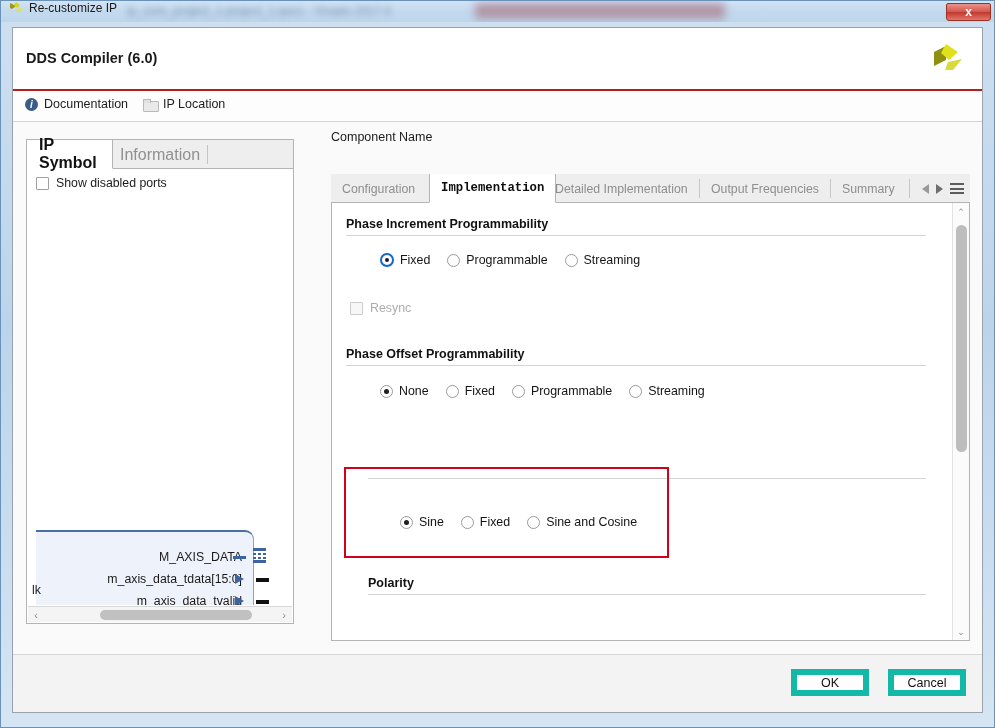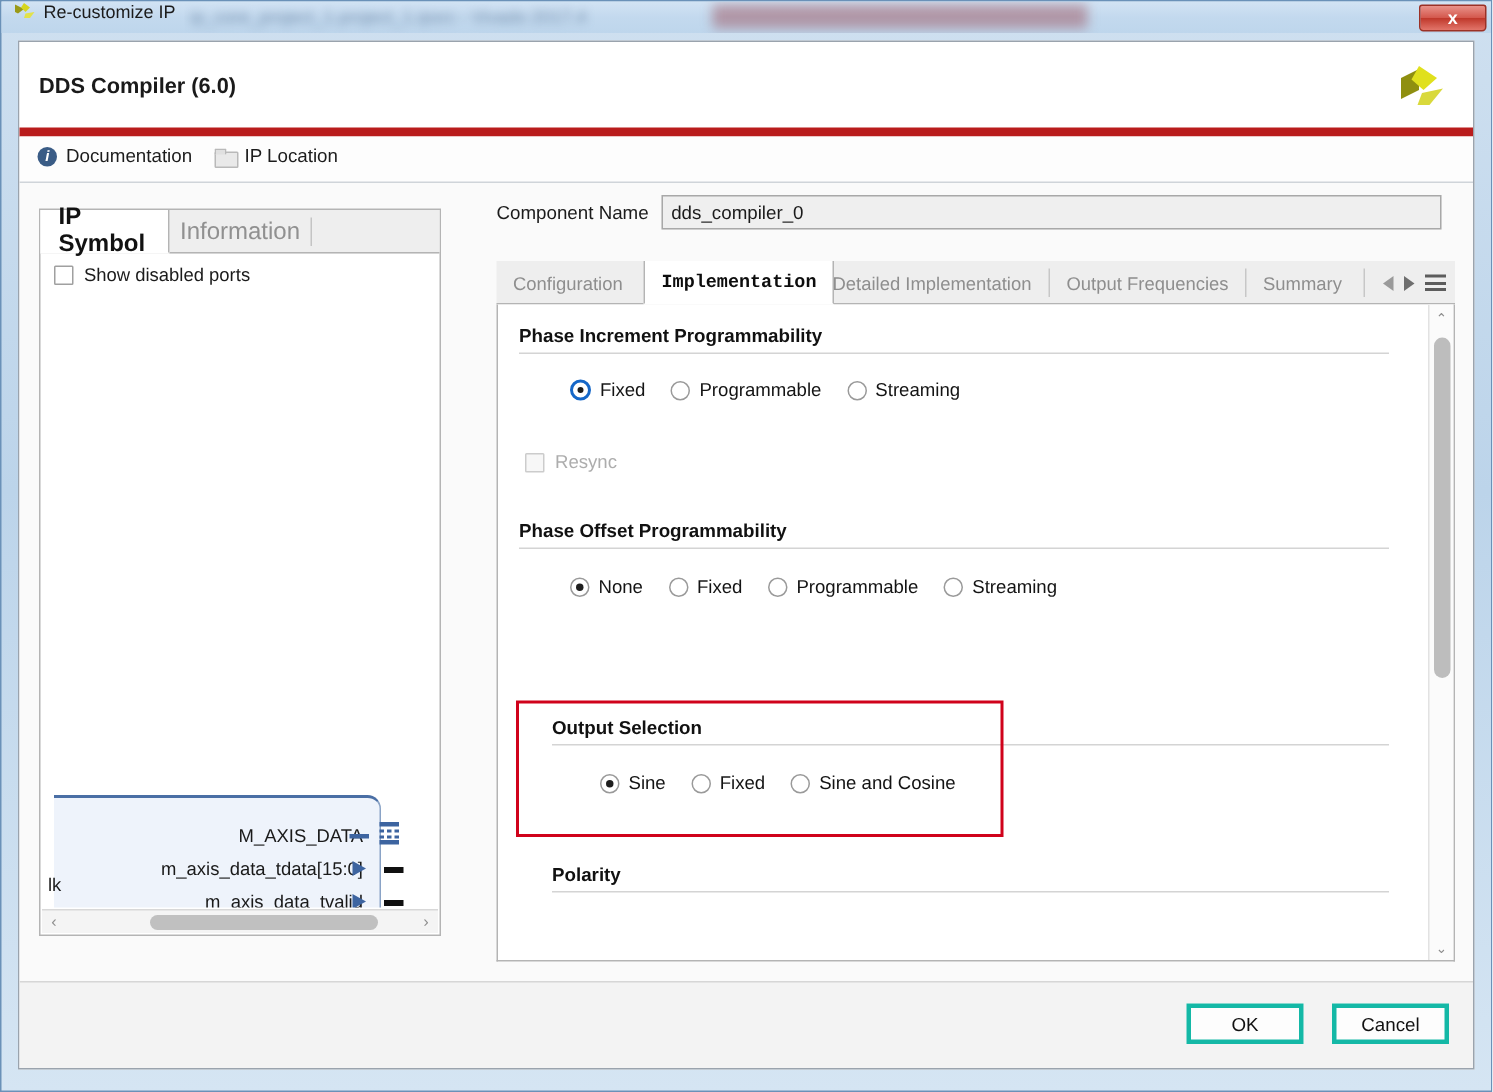--- a/index.html
+++ b/index.html
@@ -82,21 +82,21 @@
     position: absolute;
     left: 12px; top: 27px;
     width: 971px; height: 686px;
     background: #ffffff;
     border: 1px solid #9aa3ad;
   }
 
   .header {
     position: relative;
     height: 63px;
-    border-bottom: 6px solid #b91c1c;
+    border-bottom: 2px solid #b91c1c;
     background: #ffffff;
   }
   .header-title {
     position: absolute;
     left: 13px; top: 22px;
     font-size: 14.5px; font-weight: bold; color: #1a1a1a;
   }
   .header-logo {
     position: absolute;
     right: 16px; top: 12px;
@@ -411,21 +411,21 @@
   .footer {
     position: absolute;
     left: 0; right: 0; bottom: 0; height: 58px;
     background: #f3f3f3;
     border-top: 1px solid #d6d6d6;
   }
   .btn {
     position: absolute; top: 14px;
     width: 78px; height: 27px;
     background: #fdfdfd;
-    border: 3px solid #14b8a6;
+    border: 6px solid #14b8a6;
     font-size: 12.5px; color: #111111;
     display: flex; align-items: center; justify-content: center;
     cursor: pointer;
     font-family: "Liberation Sans", sans-serif;
   }
   .btn.ok { right: 113px; }
   .btn.cancel { right: 16px; }
   .watermark {
     position: absolute;
     right: 14px; bottom: 4px;
@@ -530,21 +530,20 @@
             <div class="hs-thumb"></div>
           </div>
           <div class="hs-arrow">›</div>
         </div>
       </div>
 
       <div class="right-panel">
 
         <div class="cname-row">
           <span class="cname-label">Component Name</span>
-          <input class="cname-input" type="text" value="dds_compiler_0" style="">
         </div>
 
         <div class="tabbar">
           <div class="tabitem inactive" style="left:0;">Configuration</div>
           <div class="tabitem active" style="left:98px;font-family:Liberation Mono, monospace;">Implementation</div>
           <div class="tabitem inactive" style="left:213px;">Detailed Implementation</div>
           <div class="tab-div" style="left:368px;"></div>
           <div class="tabitem inactive" style="left:369px;">Output Frequencies</div>
           <div class="tab-div" style="left:499px;"></div>
           <div class="tabitem inactive" style="left:500px;">Summary</div>
@@ -604,21 +603,20 @@
                 <span>Programmable</span>
               </span>
               <span class="ropt">
                 <span class="radio"></span>
                 <span>Streaming</span>
               </span>
             </div>
 
 
             <div class="sec" style="top:275px; left:36px; right:26px;">
-              <div class="sec-title">Output Selection</div>
               <div class="sec-rule"></div>
             </div>
             <div class="radio-row" style="left:68px; top:312px;">
               <span class="ropt">
                 <span class="radio sel"></span>
                 <span>Sine</span>
               </span>
               <span class="ropt">
                 <span class="radio"></span>
                 <span>Fixed</span>

